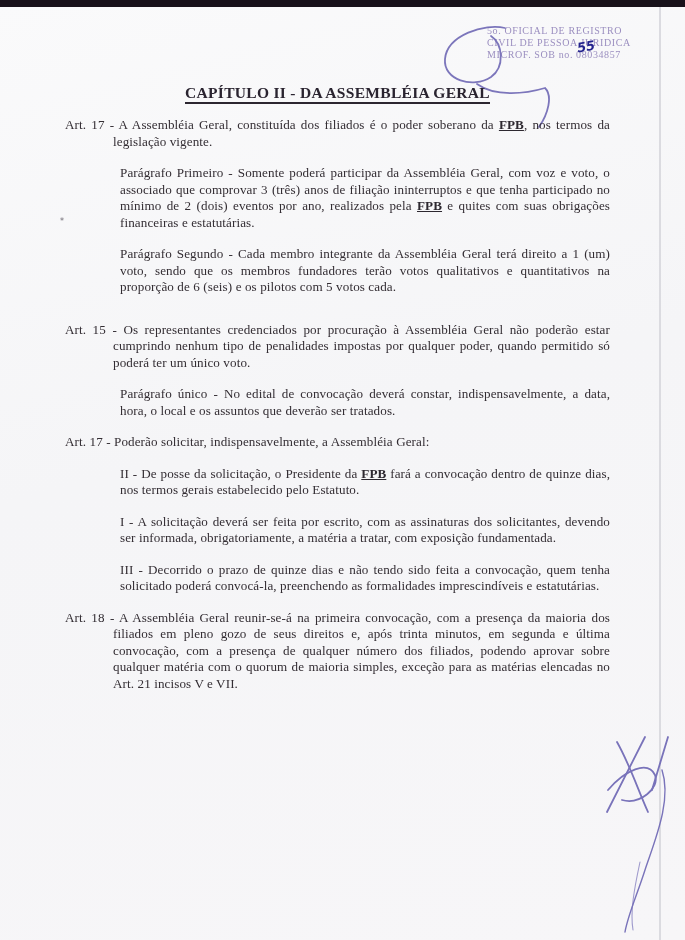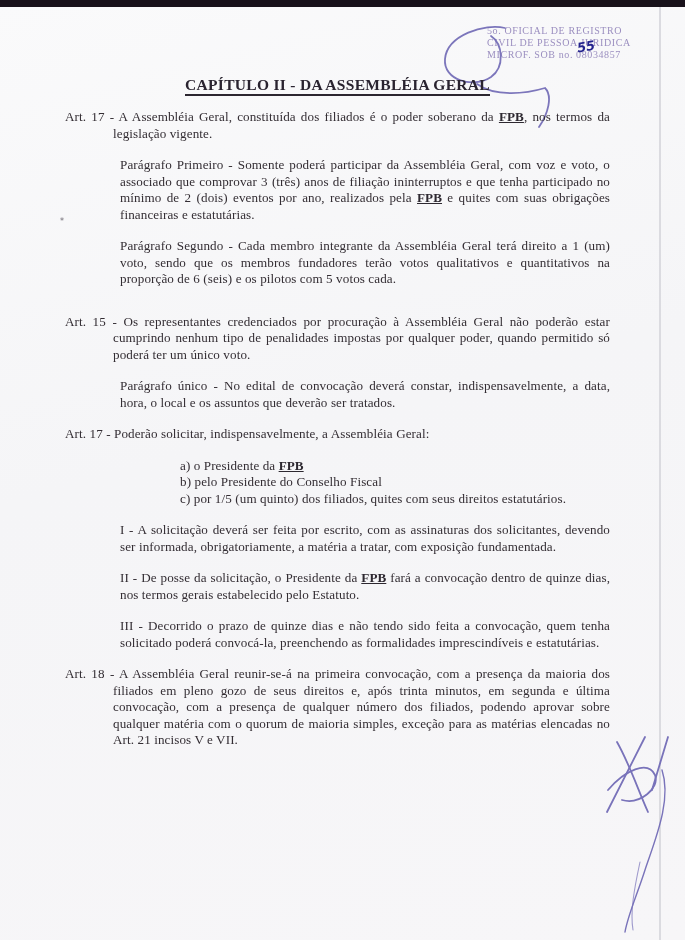--- a/index.html
+++ b/index.html
@@ -23,21 +23,21 @@
     opacity: .85;
   }
   .content {
     position: absolute; left: 65px; top: 76px;
     width: 545px;
     font-size: 13.1px;
     line-height: 16.5px;
     letter-spacing: .1px;
   }
   .doc-title {
-    margin: 0; text-align: center;
+    margin: 8px; text-align: center;
     font-size: 15.5px; font-weight: bold;
     color: #2a2430; letter-spacing: .3px;
     line-height: 18px;
   }
   .doc-title span { border-bottom: 2px solid #2c2630; padding-bottom: 1px; }
   .block { margin-top: 15px; text-align: justify; }
   .block.gap-lg { margin-top: 26px; }
   .article { padding-left: 48px; text-indent: -48px; }
   .indent { margin-left: 55px; }
   .list { margin-left: 115px; text-align: left; }
@@ -93,27 +93,22 @@
   <h1 class="doc-title">
     <span>CAPÍTULO II - DA ASSEMBLÉIA GERAL</span>
   </h1>
   <div id="doc-body">
       <div class="block article"><span>Art. 17 - </span><span>A Assembléia Geral, constituída dos filiados é o poder soberano da </span><b>FPB</b><span>, nos termos da legislação vigente.</span></div>
       <div class="block indent"><span>Parágrafo Primeiro - Somente poderá participar da Assembléia Geral, com voz e voto, o associado que comprovar 3 (três) anos de filiação ininterruptos e que tenha participado no mínimo de 2 (dois) eventos por ano, realizados pela </span><b>FPB</b><span> e quites com suas obrigações financeiras e estatutárias.</span></div>
       <div class="block indent"><span>Parágrafo Segundo - Cada membro integrante da Assembléia Geral terá direito a 1 (um) voto, sendo que os membros fundadores terão votos qualitativos e quantitativos na proporção de 6 (seis) e os pilotos com 5 votos cada.</span></div>
       <div class="block article gap-lg"><span>Art. 15 - </span><span>Os representantes credenciados por procuração à Assembléia Geral não poderão estar cumprindo nenhum tipo de penalidades impostas por qualquer poder, quando permitido só poderá ter um único voto.</span></div>
       <div class="block indent"><span>Parágrafo único - No edital de convocação deverá constar, indispensavelmente, a data, hora, o local e os assuntos que deverão ser tratados.</span></div>
       <div class="block article"><span>Art. 17 - </span><span>Poderão solicitar, indispensavelmente, a Assembléia Geral:</span></div>
-      <div class="block list">
-        <div class="list-line"><span>a) o Presidente da </span><b>FPB</b></div>
-        <div class="list-line"><span>b) pelo Presidente do Conselho Fiscal</span></div>
-        <div class="list-line"><span>c) por 1/5 (um quinto) dos filiados, quites com seus direitos estatutários.</span></div>
-      </div>
+      <div class="block indent"><span>II - De posse da solicitação, o Presidente da </span><b>FPB</b><span> fará a convocação dentro de quinze dias, nos termos gerais estabelecido pelo Estatuto.</span></div>
       <div class="block indent"><span>I - A solicitação deverá ser feita por escrito, com as assinaturas dos solicitantes, devendo ser informada, obrigatoriamente, a matéria a tratar, com exposição fundamentada.</span></div>
-      <div class="block indent"><span>II - De posse da solicitação, o Presidente da </span><b>FPB</b><span> fará a convocação dentro de quinze dias, nos termos gerais estabelecido pelo Estatuto.</span></div>
       <div class="block indent"><span>III - Decorrido o prazo de quinze dias e não tendo sido feita a convocação, quem tenha solicitado poderá convocá-la, preenchendo as formalidades imprescindíveis e estatutárias.</span></div>
       <div class="block article"><span>Art. 18 - </span><span>A Assembléia Geral reunir-se-á na primeira convocação, com a presença da maioria dos filiados em pleno gozo de seus direitos e, após trinta minutos, em segunda e última convocação, com a presença de qualquer número dos filiados, podendo aprovar sobre qualquer matéria com o quorum de maioria simples, exceção para as matérias elencadas no Art. 21 incisos V e VII.</span></div>
     </div>
 </div>
 
 <div class="speck">*</div>
 
 <svg class="signature-svg" width="97" height="215" viewBox="0 0 97 215">
   <g fill="none" stroke="#7a72b8" stroke-width="1.8" stroke-linecap="round" opacity="0.92">
     <path class="ink" d="M 19 87 L 57 12" stroke="#6f68b5"></path>

